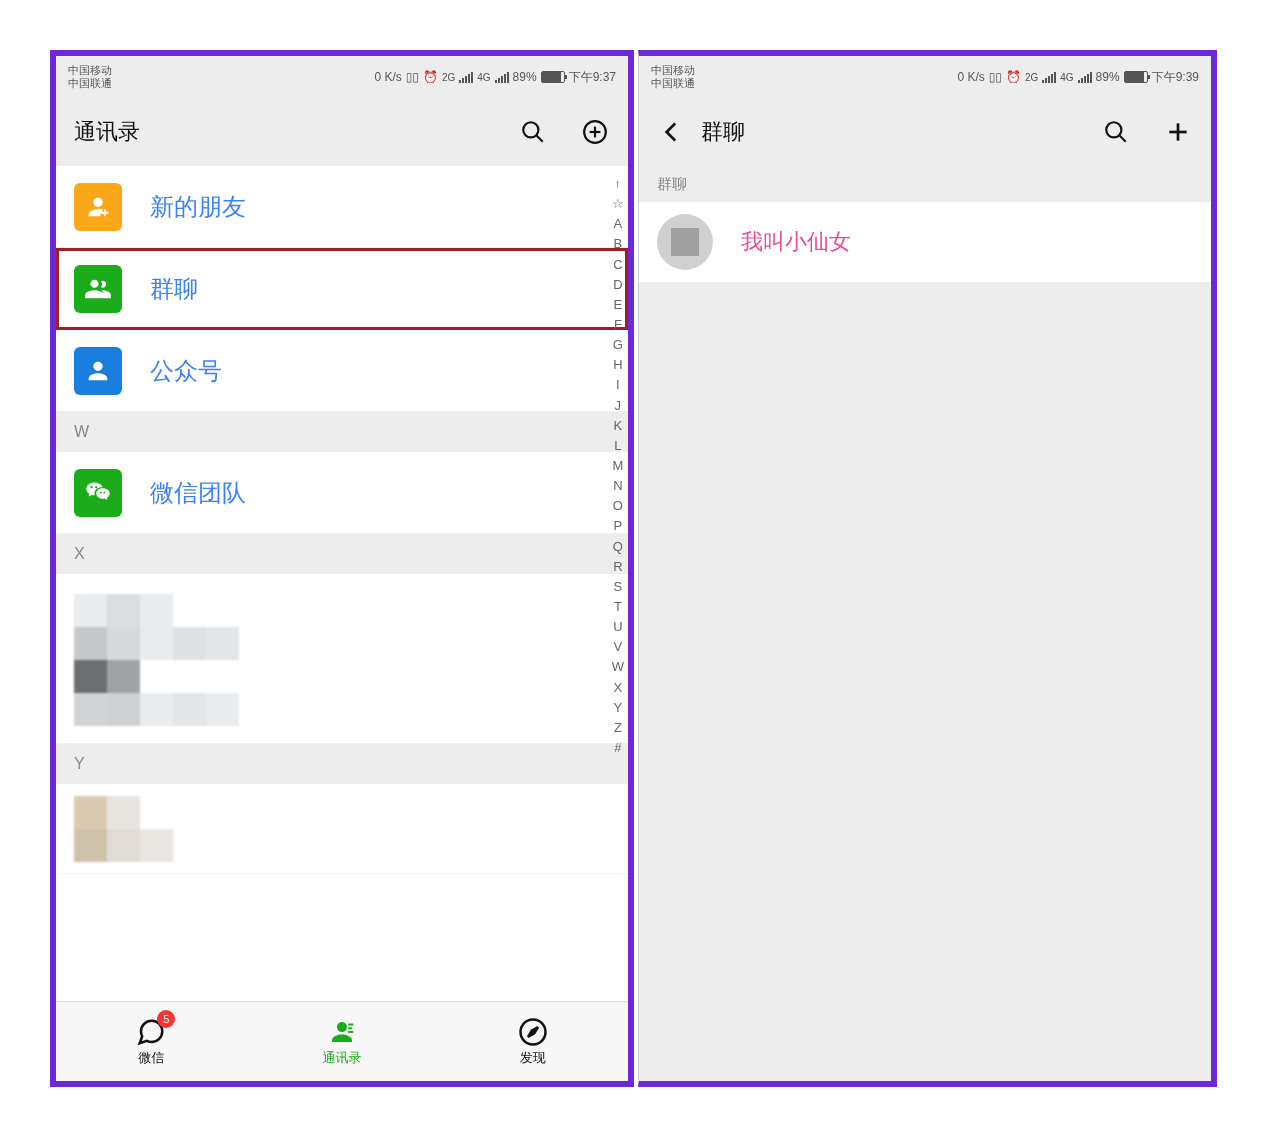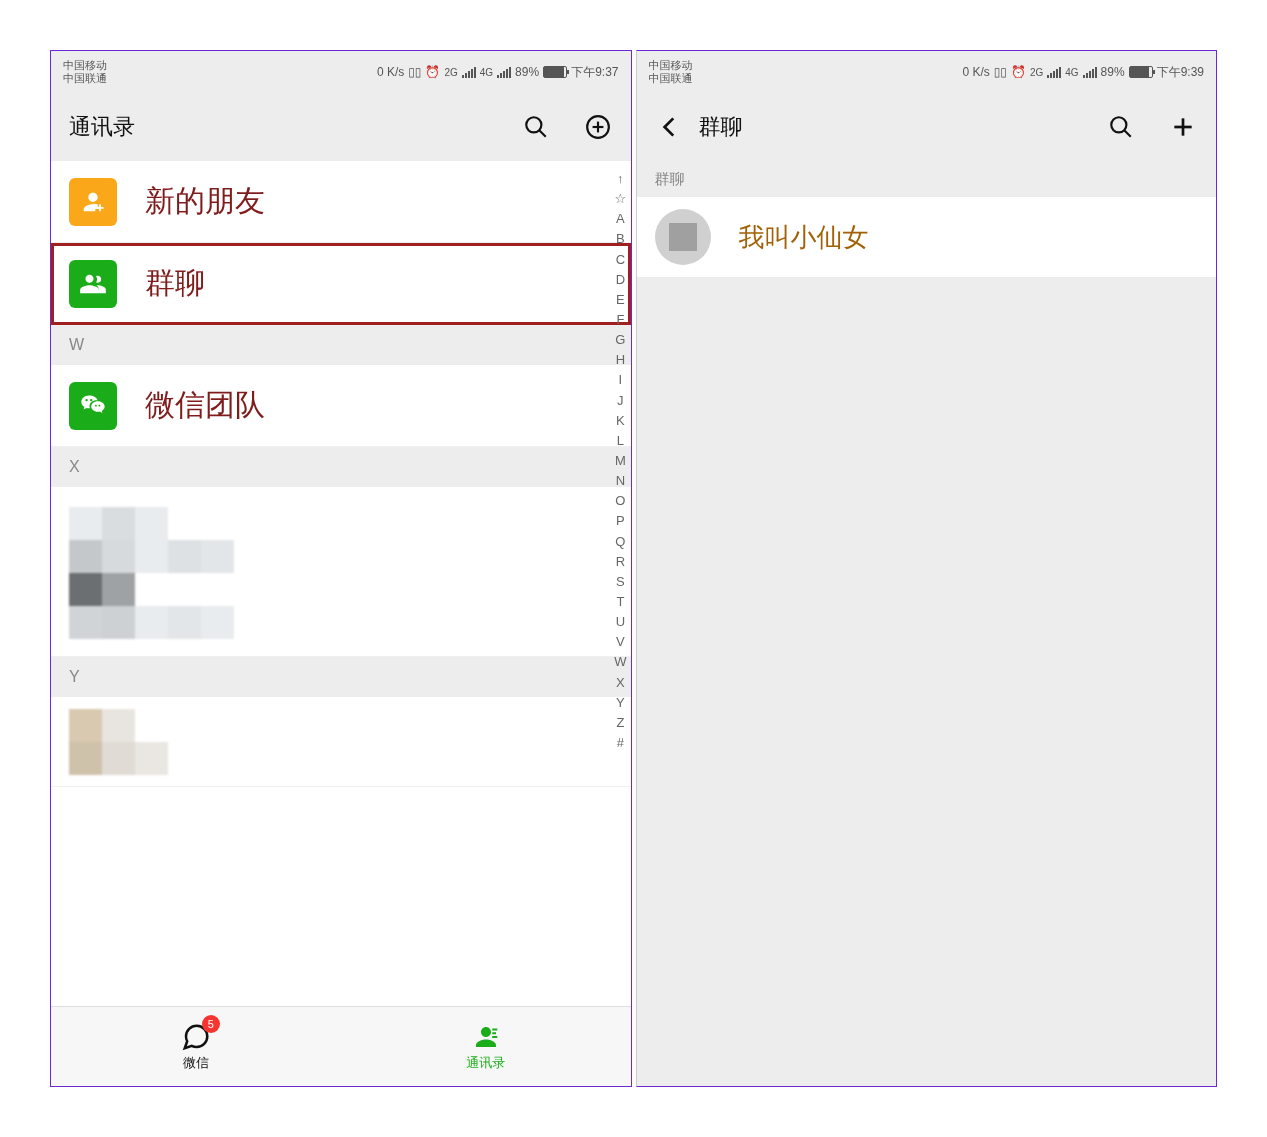--- a/index.html
+++ b/index.html
@@ -1,18 +1,18 @@
 <!DOCTYPE html>
 <html><head>
 <meta charset="utf-8">
 <style>
   * { box-sizing: border-box; margin: 0; padding: 0; }
   body { font-family: -apple-system, "Helvetica Neue", Arial, sans-serif; background: #fff; }
   .wrap { display: flex; width: 1267px; height: 1137px; padding: 50px; gap: 4px; }
-  .phone { flex: 1; background: #ededed; display: flex; flex-direction: column; position: relative; border: 1px solid #6d28d9; }
+  .phone { flex: 1; background: #ededed; display: flex; flex-direction: column; position: relative; border: 6px solid #6d28d9; }
   .phone + .phone { border-left: 1px solid #ccc; }
 
   
   .status { height: 42px; background: #ededed; display: flex; align-items: center; justify-content: space-between; padding: 0 12px; font-size: 12px; color: #555; }
   .status .left { font-size: 11px; line-height: 1.2; }
   .status .right { display: flex; align-items: center; gap: 4px; font-size: 12px; }
   .sig { display: inline-flex; align-items: flex-end; gap: 1px; height: 12px; }
   .sig span { width: 2px; background: #555; display: inline-block; }
   .sig span:nth-child(1){height:3px}.sig span:nth-child(2){height:5px}.sig span:nth-child(3){height:7px}.sig span:nth-child(4){height:9px}.sig span:nth-child(5){height:11px}
   .batt { width: 24px; height: 12px; border: 1px solid #555; border-radius: 2px; position: relative; display: inline-block; }
@@ -23,21 +23,21 @@
   .header { height: 68px; background: #ededed; display: flex; align-items: center; padding: 0 18px; gap: 14px; }
   .header .title { font-size: 22px; color: #111; flex: 1; font-weight: 500; }
   .header .iconbtn { width: 30px; height: 30px; display:flex; align-items:center; justify-content:center; color:#111; }
   .back-arrow svg, .iconbtn svg { width: 26px; height: 26px; }
 
   
   .list { flex: 1; background: #fff; overflow: hidden; position: relative; }
   .row { display: flex; align-items: center; height: 82px; padding: 0 18px; background:#fff; border-bottom: 1px solid #f0f0f0; }
   .row .avatar { width: 48px; height: 48px; border-radius: 6px; display:flex; align-items:center; justify-content:center; margin-right: 28px; }
   .row .avatar svg { width: 28px; height: 28px; fill: #fff; }
-  .row .label { font-size: 30px; color: #7f1d1d; }
+  .row .label { font-size: 24px; color: #3b82f6; }
   .row.highlight { outline: 3px solid #a02020; outline-offset: -3px; }
   .av-orange { background: #faa81a; }
   .av-green  { background: #1aad19; }
   .av-blue   { background: #1485ee; }
   .av-blue2  { background: #1a7de0; }
   .av-wechat { background: #1aad19; }
 
   .section { height: 40px; background: #ededed; color: #888; font-size: 16px; padding: 0 18px; display:flex; align-items:center; }
 
   .pixelated { display:flex; flex-wrap:wrap; width: 200px; filter: blur(1px); }
@@ -53,21 +53,21 @@
   .tab.active { color:#1aad19; }
   .tab svg { width: 30px; height: 30px; }
   .badge { position:absolute; top:8px; left:50%; margin-left:6px; background:#f43530; color:#fff; font-size:11px; min-width:18px; height:18px; border-radius:9px; display:flex; align-items:center; justify-content:center; padding:0 4px; }
   .badge.newtxt { border-radius: 10px; padding: 0 6px; font-size:10px; height:16px; top:8px; margin-left:4px; }
 
   
   .groupsection { height: 36px; background: #ededed; color:#888; font-size:15px; padding:0 18px; display:flex; align-items:center;}
   .grouprow { height: 80px; background:#fff; display:flex; align-items:center; padding:0 18px; }
   .grouprow .gav { width:56px; height:56px; border-radius:50%; background:#d0d0d0; position:relative; margin-right: 28px; }
   .grouprow .gav::after { content:''; position:absolute; left:14px; top:14px; width:28px; height:28px; background:#a0a0a0; }
-  .grouprow .glabel { font-size:26px; color:#a16207; }
+  .grouprow .glabel { font-size:22px; color:#ec4899; }
   .rest { flex:1; background:#ededed; }
 
 </style>
 </head>
 <body>
 
 <div class="wrap">
 
   <div class="phone">
     <div class="status">
@@ -136,20 +136,28 @@
       <div class="row highlight">
         <div class="avatar av-green">
           <svg viewBox="0 0 24 24">
               <path d="M9 11c1.9 0 3.5-1.6 3.5-3.5S10.9 4 9 4 5.5 5.6 5.5 7.5 7.1 11 9 11zm7 0c1.7 0 3-1.3 3-3s-1.3-3-3-3c-.5 0-1 .1-1.4.4.6.8.9 1.7.9 2.6 0 1-.3 1.9-.9 2.6.4.3.9.4 1.4.4zM9 13c-2.7 0-8 1.3-8 4v3h16v-3c0-2.7-5.3-4-8-4zm7 0c-.3 0-.7 0-1 .1 1.3 1 2 2.3 2 3.9v3h6v-3c0-2.7-4.3-4-7-4z"></path>
             </svg>
         </div>
         <div class="label">群聊</div>
       </div>
 
 
+      <div class="row">
+        <div class="avatar av-blue2">
+          <svg viewBox="0 0 24 24">
+              <path d="M12 12c2.2 0 4-1.8 4-4s-1.8-4-4-4-4 1.8-4 4 1.8 4 4 4zm0 2c-3 0-8 1.5-8 4.5V20h16v-1.5c0-3-5-4.5-8-4.5z"></path>
+            </svg>
+        </div>
+        <div class="label">公众号</div>
+      </div>
 
       <div class="section">W</div>
 
       <div class="row">
         <div class="avatar av-wechat">
           <svg viewBox="0 0 24 24">
               <path d="M8.5 3C4.9 3 2 5.5 2 8.5c0 1.7 1 3.2 2.5 4.2L4 15l2.5-1.3c.6.2 1.3.3 2 .3.3 0 .6 0 .9-.1-.2-.6-.4-1.2-.4-1.9 0-2.8 2.7-5 6-5 .3 0 .6 0 .9.1C15.2 4.7 12.1 3 8.5 3zm-2 3c.6 0 1 .4 1 1s-.4 1-1 1-1-.4-1-1 .4-1 1-1zm4 0c.6 0 1 .4 1 1s-.4 1-1 1-1-.4-1-1 .4-1 1-1zm5.5 2c-3 0-5.5 2-5.5 4.5s2.5 4.5 5.5 4.5c.6 0 1.2-.1 1.8-.2L20 18l-.4-1.8c1.2-.8 2.4-2 2.4-3.7 0-2.5-2.5-4.5-6-4.5zm-1.5 3c.4 0 .8.3.8.8s-.4.7-.8.7-.8-.3-.8-.7.4-.8.8-.8zm3 0c.4 0 .8.3.8.8s-.4.7-.8.7-.8-.3-.8-.7.4-.8.8-.8z"></path>
             </svg>
         </div>
         <div class="label">微信团队</div>
@@ -241,20 +249,27 @@
         <span class="badge">5</span>
         <span>微信</span>
       </div>
       <div class="tab active">
         <svg viewBox="0 0 24 24" fill="#1aad19">
             <path d="M12 12c2.2 0 4-1.8 4-4s-1.8-4-4-4-4 1.8-4 4 1.8 4 4 4zm0 2c-3 0-8 1.5-8 4.5V20h16v-1.5c0-3-5-4.5-8-4.5z"></path>
             <path d="M17 6h4M17 9h3M17 12h4" stroke="#1aad19" stroke-width="1.5"></path>
           </svg>
         <span>通讯录</span>
       </div>
+      <div class="tab">
+        <svg viewBox="0 0 24 24" fill="none" stroke="#111" stroke-width="2">
+            <circle cx="12" cy="12" r="10"></circle>
+            <polygon points="16,8 13,13 8,16 11,11" fill="#111"></polygon>
+          </svg>
+        <span>发现</span>
+      </div>
     </div>
   </div>
 
   <div class="phone">
     <div class="status">
       <div class="left">
         <div>中国移动</div>
         <div>中国联通</div>
       </div>
       <div class="right">

